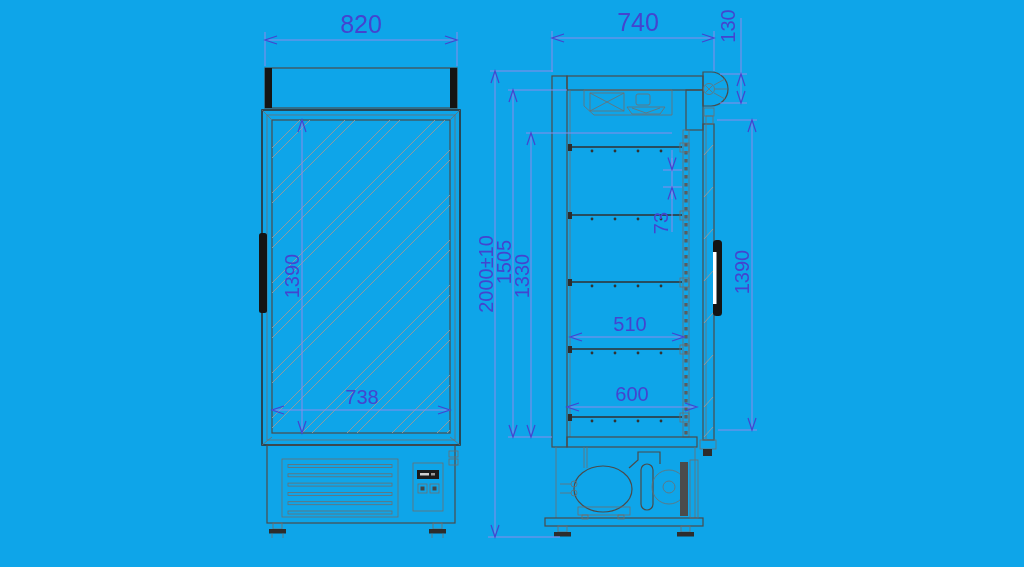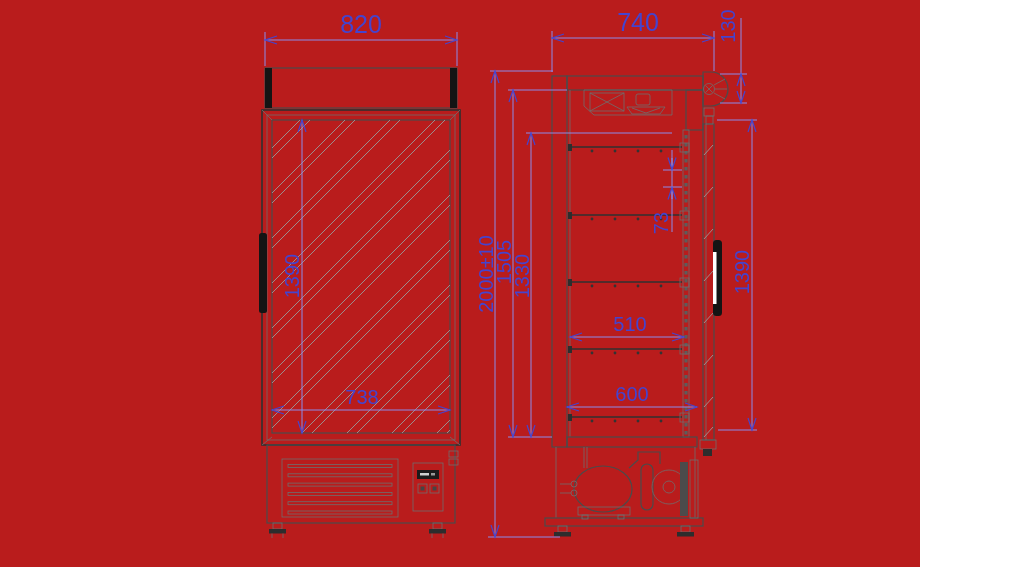--- a/index.html
+++ b/index.html
@@ -1,16 +1,16 @@
 <!DOCTYPE html>
 <html><head>
 <meta charset="utf-8">
 <style>
   html,body{margin:0;padding:0;background:#ffffff;}
-  .stage{position:relative;width:920px;height:567px;background:#b91c1c;overflow:hidden;}
+  .stage{position:relative;width:1024px;height:567px;background:#0ea5e9;overflow:hidden;}
   svg{position:absolute;left:0;top:0;}
   text{font-family:"Liberation Sans", sans-serif;fill:#4444cf;}
   .dim-big{font-size:25px;}
   .dim-mid{font-size:20px;}
   .thin{stroke:#6e6e6e;stroke-width:0.8;fill:none;}
   .line{stroke:#4b4b4b;stroke-width:1.2;fill:none;}
   .line2{stroke:#303030;stroke-width:1.6;fill:none;}
   .glassln{stroke:#9a9a9a;stroke-width:0.9;}
   .dimln{stroke:#8b8bea;stroke-width:1;fill:none;}
 </style>

